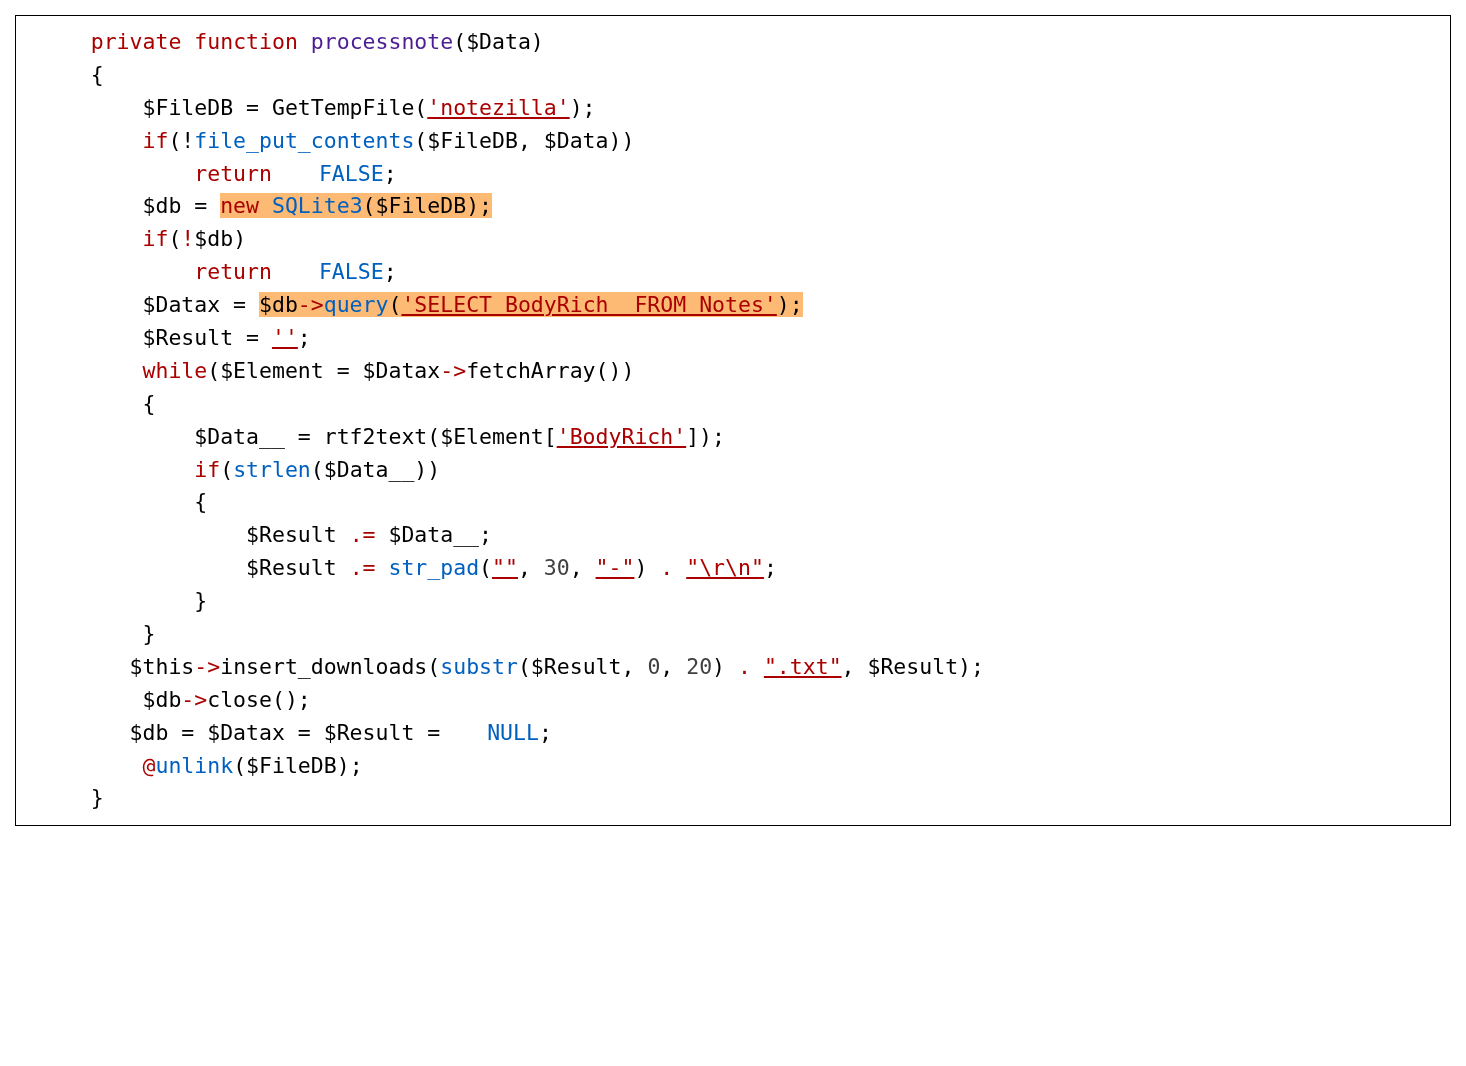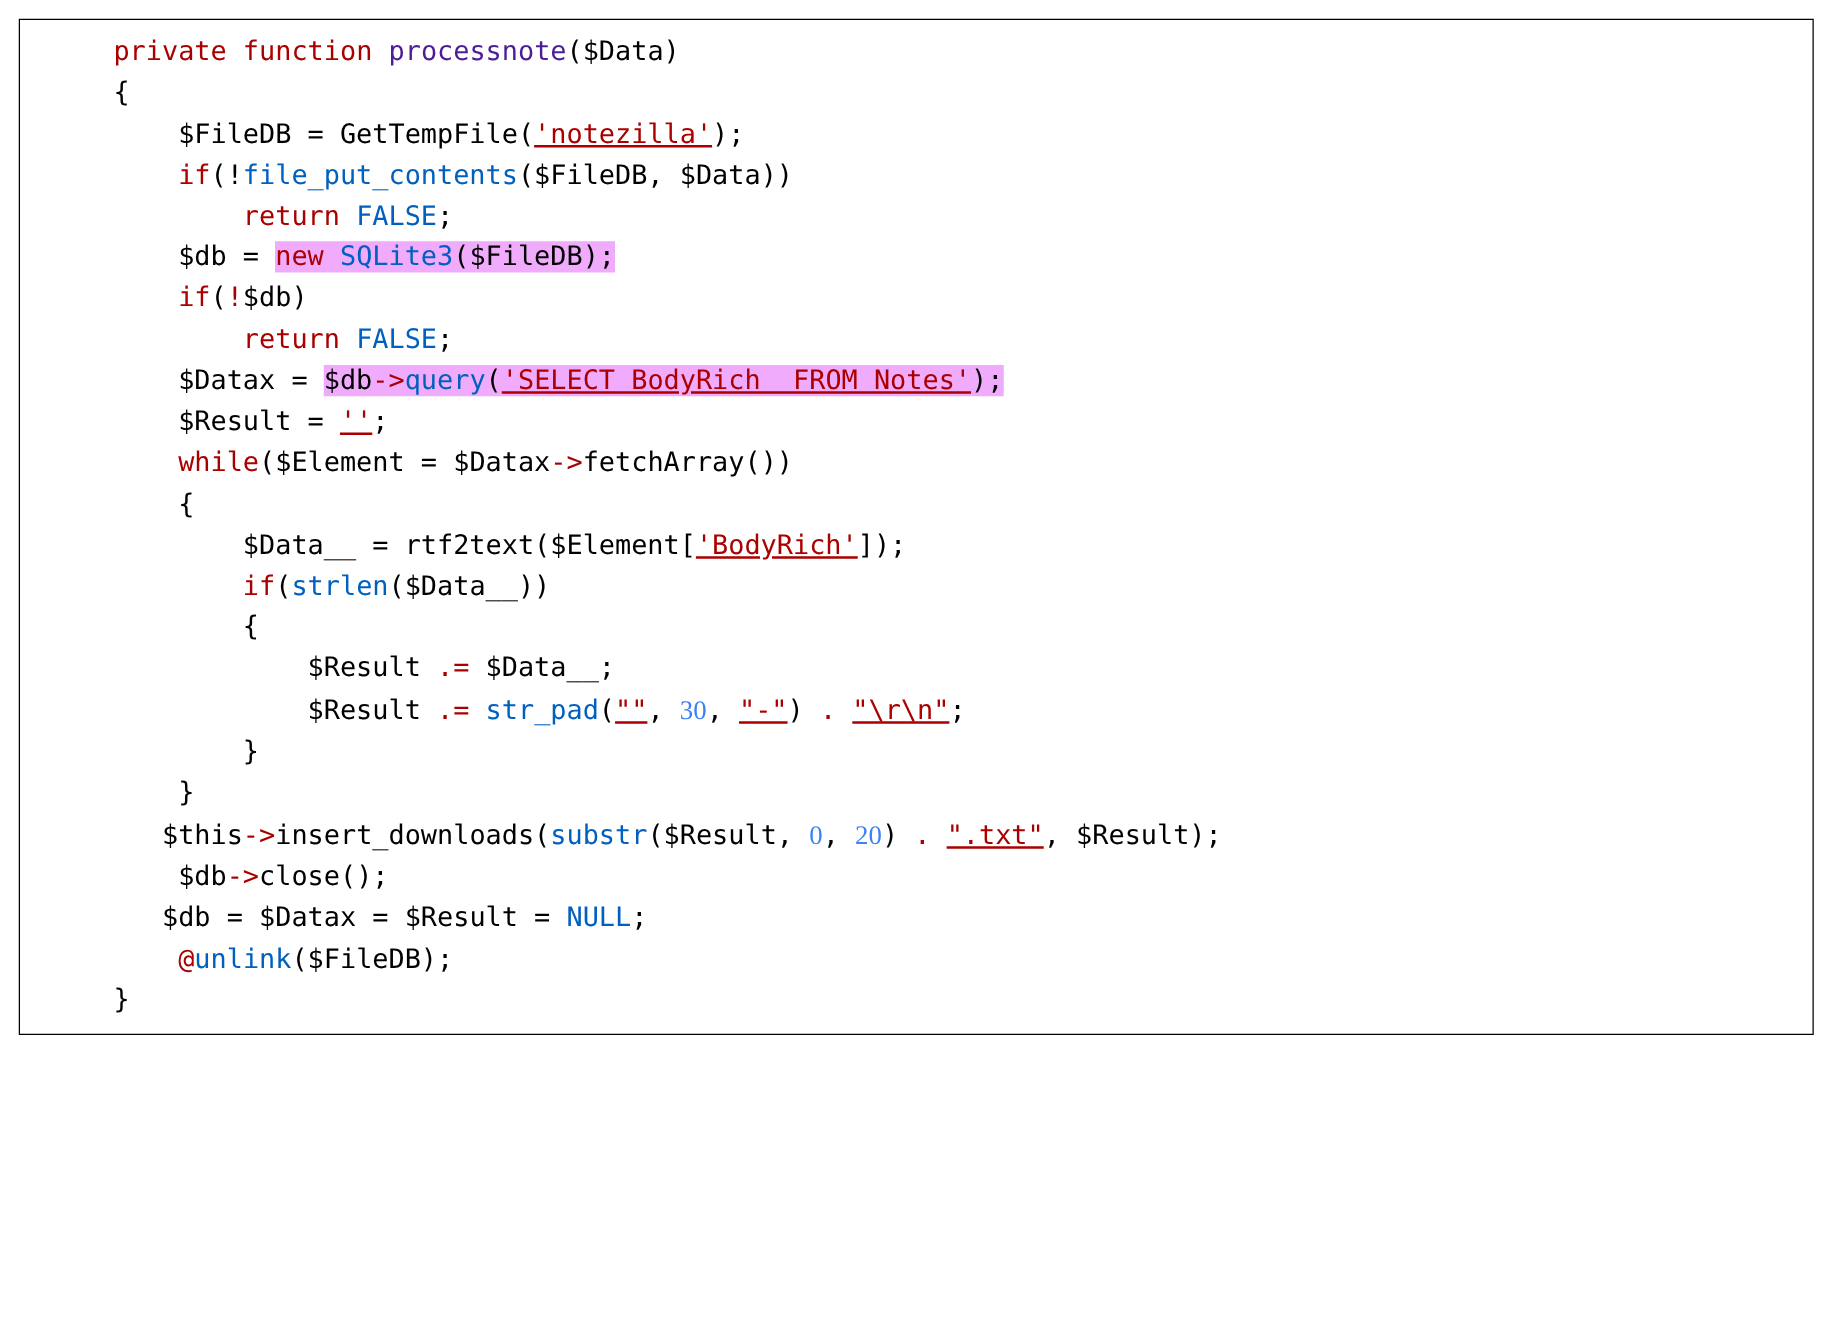--- a/index.html
+++ b/index.html
@@ -17,26 +17,26 @@
     .code-container {
       border: 1.5px solid #000;
       padding: 10px 10px 10px 10px;
       white-space: pre;
       overflow: hidden;
     }
     .tok-keyword1 { color: #aa0000; }   
     .tok-funcdef { color: #4c1d95; }    
     .tok-builtin { color: #0060c0; text-align: right; }    
     .tok-string { color: #aa0000; text-decoration: underline; }     
-    .tok-const { color: #0060c0; }      
-    .tok-num { color: #3b82f6; font-family: Liberation Serif, serif; }        
+    .tok-const { color: #0060c0; margin-left: 34px; }      
+    .tok-num { color: #404040; }        
     .tok-method { color: #0060c0; }     
     .tok-arrow { color: #aa0000; }      
     .tok-op { color: #aa0000; }         
     .tok-at { color: #aa0000; }         
     .tok-plain { color: #000; }
-    .hl { background: #f0abfc; }
+    .hl { background: #fdba74; }
     .line { display: block; }
   </style>
 </head>
 <body>
 
 <div class="code-container"><span class="line">     <span class="tok-keyword1">private</span> <span class="tok-keyword1">function</span> <span class="tok-funcdef">processnote</span><span class="tok-plain">($Data)</span></span><span class="line">     <span class="tok-plain">{</span></span><span class="line">         <span class="tok-plain">$FileDB = GetTempFile(</span><span class="tok-string">'notezilla'</span><span class="tok-plain">);</span></span><span class="line">         <span class="tok-keyword1">if</span><span class="tok-plain">(!</span><span class="tok-builtin">file_put_contents</span><span class="tok-plain">($FileDB, $Data))</span></span><span class="line">             <span class="tok-keyword1">return</span><span> </span><span class="tok-const">FALSE</span><span class="tok-plain">;</span></span><span class="line">         <span class="tok-plain">$db = </span><span class="hl"><span class="tok-keyword1">new</span><span> </span><span class="tok-builtin">SQLite3</span><span class="tok-plain">($FileDB);</span></span></span><span class="line">         <span class="tok-keyword1">if</span><span class="tok-plain">(</span><span class="tok-op">!</span><span class="tok-plain">$db)</span></span><span class="line">             <span class="tok-keyword1">return</span><span> </span><span class="tok-const">FALSE</span><span class="tok-plain">;</span></span><span class="line">         <span class="tok-plain">$Datax = </span><span class="hl"><span class="tok-plain">$db</span><span class="tok-arrow">-&gt;</span><span class="tok-method">query</span><span class="tok-plain">(</span><span class="tok-string">'SELECT BodyRich  FROM Notes'</span><span class="tok-plain">);</span></span></span><span class="line">         <span class="tok-plain">$Result = </span><span class="tok-string">''</span><span class="tok-plain">;</span></span><span class="line">         <span class="tok-keyword1">while</span><span class="tok-plain">($Element = $Datax</span><span class="tok-arrow">-&gt;</span><span class="tok-plain">fetchArray</span><span class="tok-plain">())</span></span><span class="line">         <span class="tok-plain">{</span></span><span class="line">             <span class="tok-plain">$Data__ = rtf2text($Element[</span><span class="tok-string">'BodyRich'</span><span class="tok-plain">]);</span></span><span class="line">             <span class="tok-keyword1">if</span><span class="tok-plain">(</span><span class="tok-builtin">strlen</span><span class="tok-plain">($Data__))</span></span><span class="line">             <span class="tok-plain">{</span></span><span class="line">                 <span class="tok-plain">$Result </span><span class="tok-op">.=</span><span class="tok-plain"> $Data__;</span></span><span class="line">                 <span class="tok-plain">$Result </span><span class="tok-op">.=</span><span> </span><span class="tok-builtin">str_pad</span><span class="tok-plain">(</span><span class="tok-string">""</span><span class="tok-plain">, </span><span class="tok-num">30</span><span class="tok-plain">, </span><span class="tok-string">"-"</span><span class="tok-plain">) </span><span class="tok-op">.</span><span> </span><span class="tok-string">"\r\n"</span><span class="tok-plain">;</span></span><span class="line">             <span class="tok-plain">}</span></span><span class="line">         <span class="tok-plain">}</span></span><span class="line">        <span class="tok-plain">$this</span><span class="tok-arrow">-&gt;</span><span class="tok-plain">insert_downloads</span><span class="tok-plain">(</span><span class="tok-builtin">substr</span><span class="tok-plain">($Result, </span><span class="tok-num">0</span><span class="tok-plain">, </span><span class="tok-num">20</span><span class="tok-plain">) </span><span class="tok-op">.</span><span> </span><span class="tok-string">".txt"</span><span class="tok-plain">, $Result);</span></span><span class="line">        <span class="tok-plain"> $db</span><span class="tok-arrow">-&gt;</span><span class="tok-plain">close</span><span class="tok-plain">();</span></span><span class="line">        <span class="tok-plain">$db = $Datax = $Result = </span><span class="tok-const">NULL</span><span class="tok-plain">;</span></span><span class="line">        <span> </span><span class="tok-at">@</span><span class="tok-builtin">unlink</span><span class="tok-plain">($FileDB);</span></span><span class="line">     <span class="tok-plain">}</span></span></div>
 
 </body></html>

